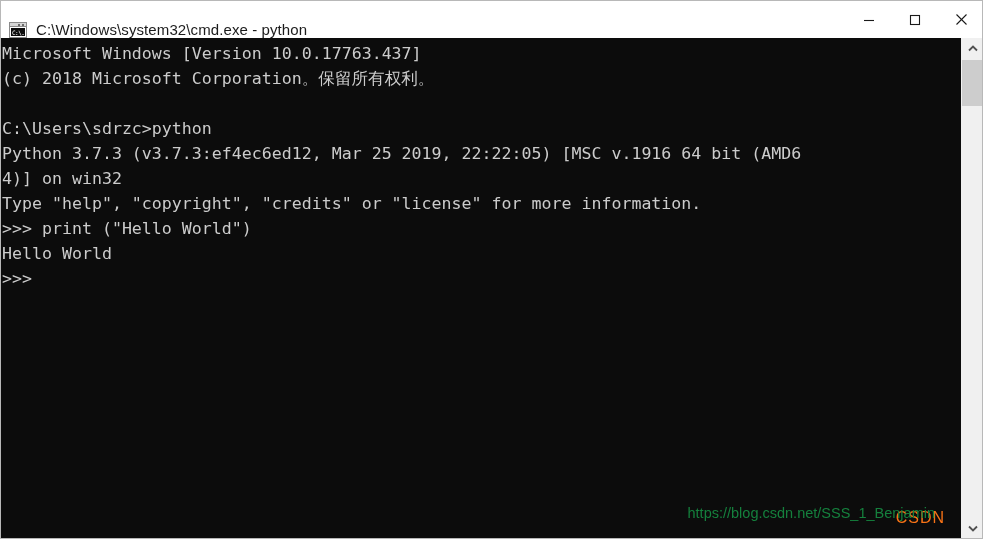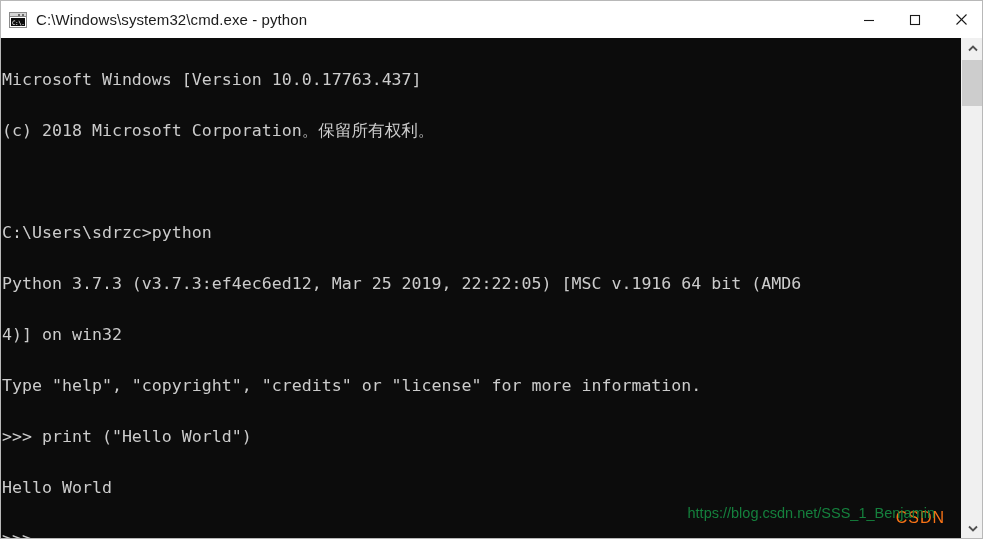--- a/index.html
+++ b/index.html
@@ -25,21 +25,21 @@
   }
 
   
   #titlebar {
     position: absolute;
     left: 0; top: 0;
     width: 983px;
     height: 37px;
     background: #ffffff;
     display: flex;
-    align-items: center;
+    align-items: flex-end;
   }
   #title-left {
     display: flex;
     align-items: center;
     padding-left: 8px;
     flex: 1 1 auto;
     min-width: 0;
   }
   .cmd-icon {
     position: relative;
@@ -120,21 +120,21 @@
   #console-text {
     font-family: "DejaVu Sans Mono", monospace;
     font-size: 16.6px;
     line-height: 25px;
     color: #cccccc;
     color: #cccccc;
     white-space: pre;
     padding: 3px 0 0 1px;
     letter-spacing: 0px;
   }
-  #console-text .line { height: 25px; margin-top: 26px; }
+  #console-text .line { height: 25px; }
 
   
   #watermark {
     position: absolute;
     right: 28px;
     bottom: 17px;
     font-family: "Liberation Sans", sans-serif;
     font-size: 14.5px;
     color: #15803d;
     white-space: nowrap;

